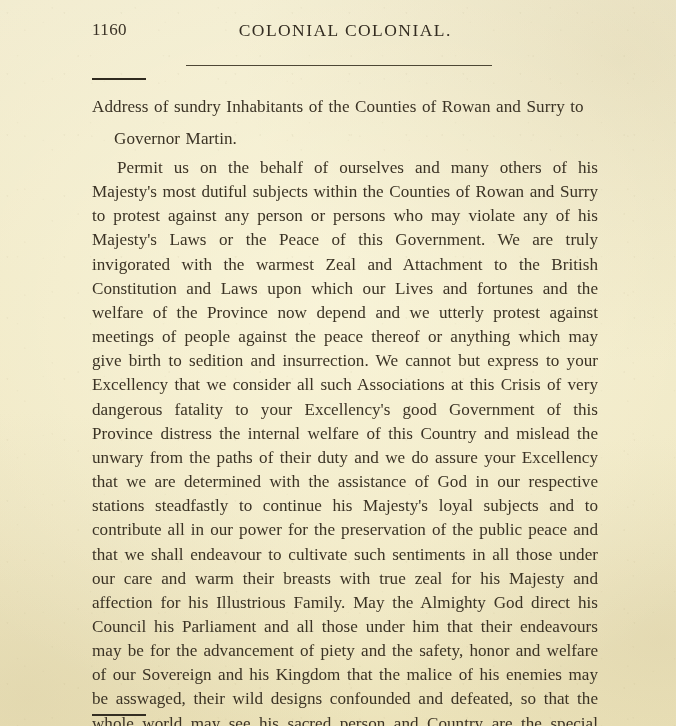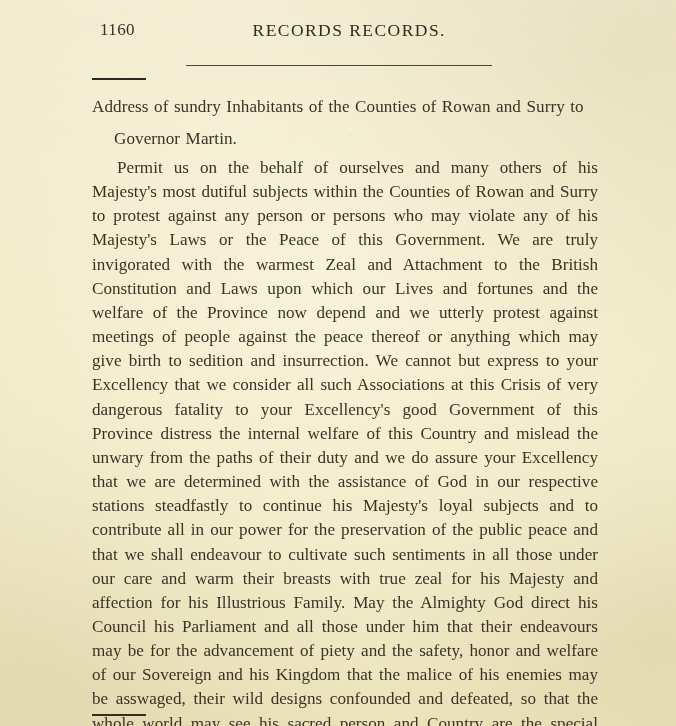--- a/index.html
+++ b/index.html
@@ -48,21 +48,20 @@
     inset: 0;
   }
 
   
   .running-head {
     position: absolute;
     left: 92px;
     right: 79px;
     top: 20px;
     height: 22px;
-    margin-left: 8px;
   }
   .folio {
     position: absolute;
     left: 0;
     top: 0;
     font-size: 17px;
     letter-spacing: 0.4px;
     color: #3a3226;
     white-space: nowrap;
   }
@@ -140,21 +139,21 @@
 </head>
 <body>
 
 <div class="paper"></div>
 <div class="grain"></div>
 
 <div class="page">
 
   <div class="running-head">
     <span class="folio">1160</span>
-    <span class="head-title">RECORDS RECORDS.</span>
+    <span class="head-title">COLONIAL COLONIAL.</span>
   </div>
 
   <div class="rule-long"></div>
   <div class="rule-short-top"></div>
 
   <div class="column">
 
     <p class="addr-heading">Address of sundry Inhabitants of the Counties of Rowan and Surry to Governor Martin.</p>
 
     <p class="body-par">Permit us on the behalf of ourselves and many others of his Majesty's most dutiful subjects within the Counties of Rowan and Surry to protest against any person or persons who may violate any of his Majesty's Laws or the Peace of this Government. We are truly invigorated with the warmest Zeal and Attachment to the British Constitution and Laws upon which our Lives and fortunes and the welfare of the Province now depend and we utterly protest against meetings of people against the peace thereof or anything which may give birth to sedition and insurrection. We cannot but express to your Excellency that we consider all such Associations at this Crisis of very dangerous fatality to your Excellency's good Government of this Province distress the internal welfare of this Country and mislead the unwary from the paths of their duty and we do assure your Excellency that we are determined with the assistance of God in our respective stations steadfastly to continue his Majesty's loyal subjects and to contribute all in our power for the preservation of the public peace and that we shall endeavour to cultivate such sentiments in all those under our care and warm their breasts with true zeal for his Majesty and affection for his Illustrious Family. May the Almighty God direct his Council his Parliament and all those under him that their endeavours may be for the advancement of piety and the safety, honor and welfare of our Sovereign and his Kingdom that the malice of his enemies may be asswaged, their wild designs confounded and defeated, so that the whole world may see his sacred person and Country are the special objects of Divine dispensation and Providence.</p>

